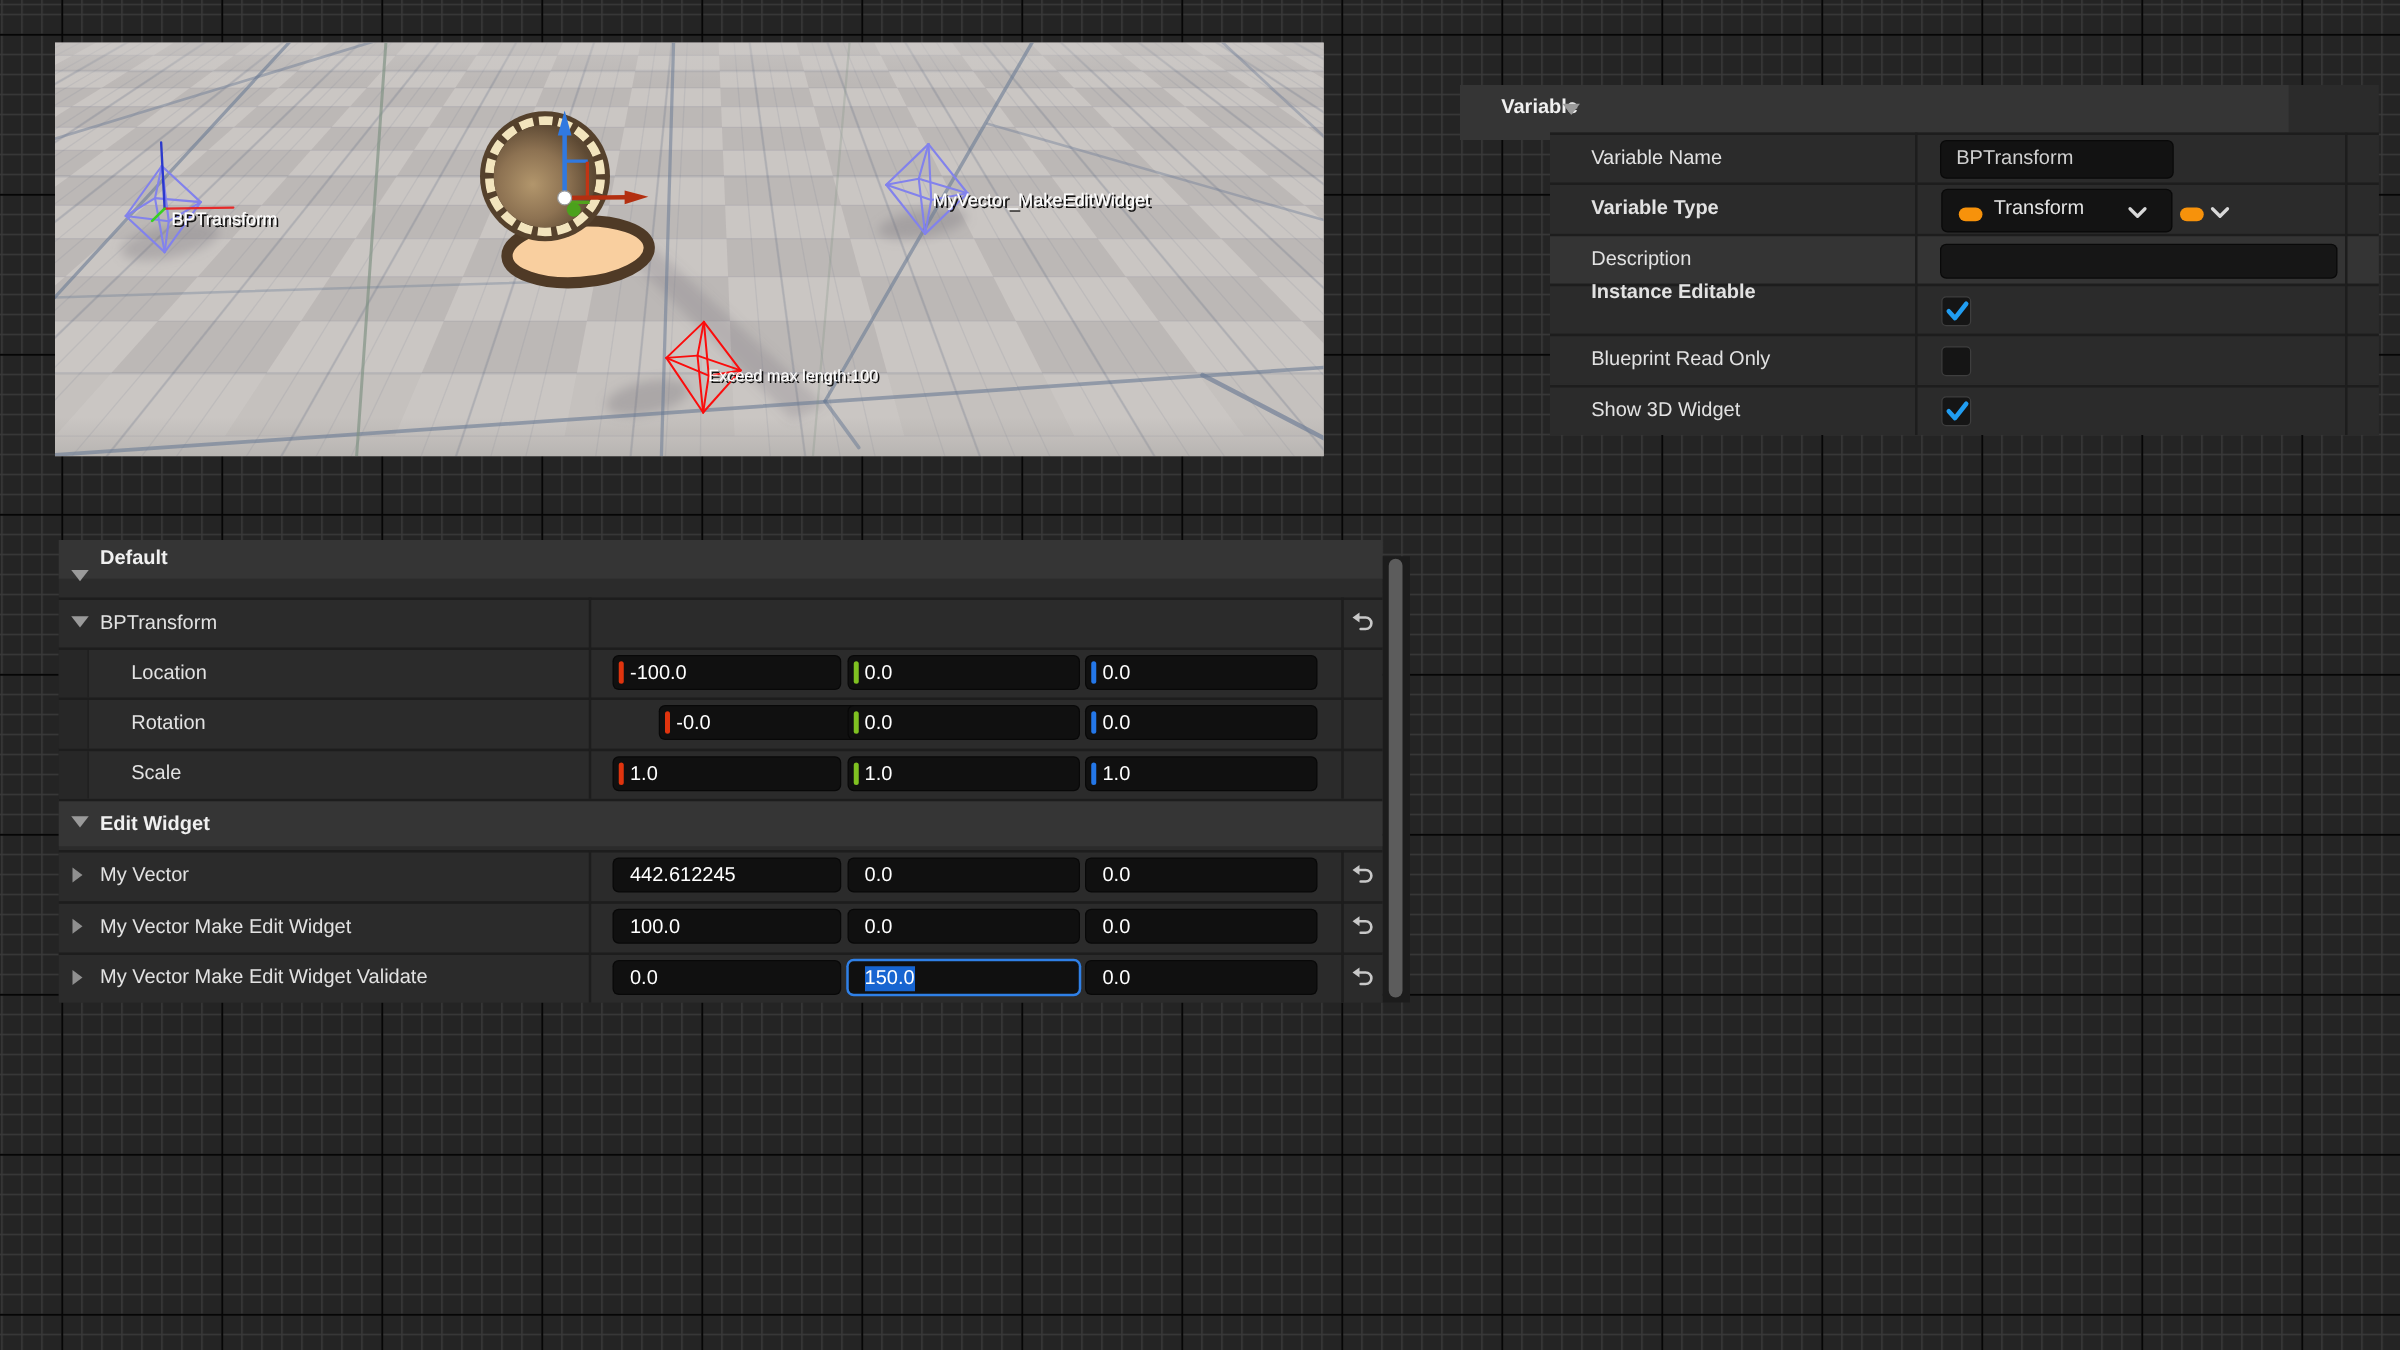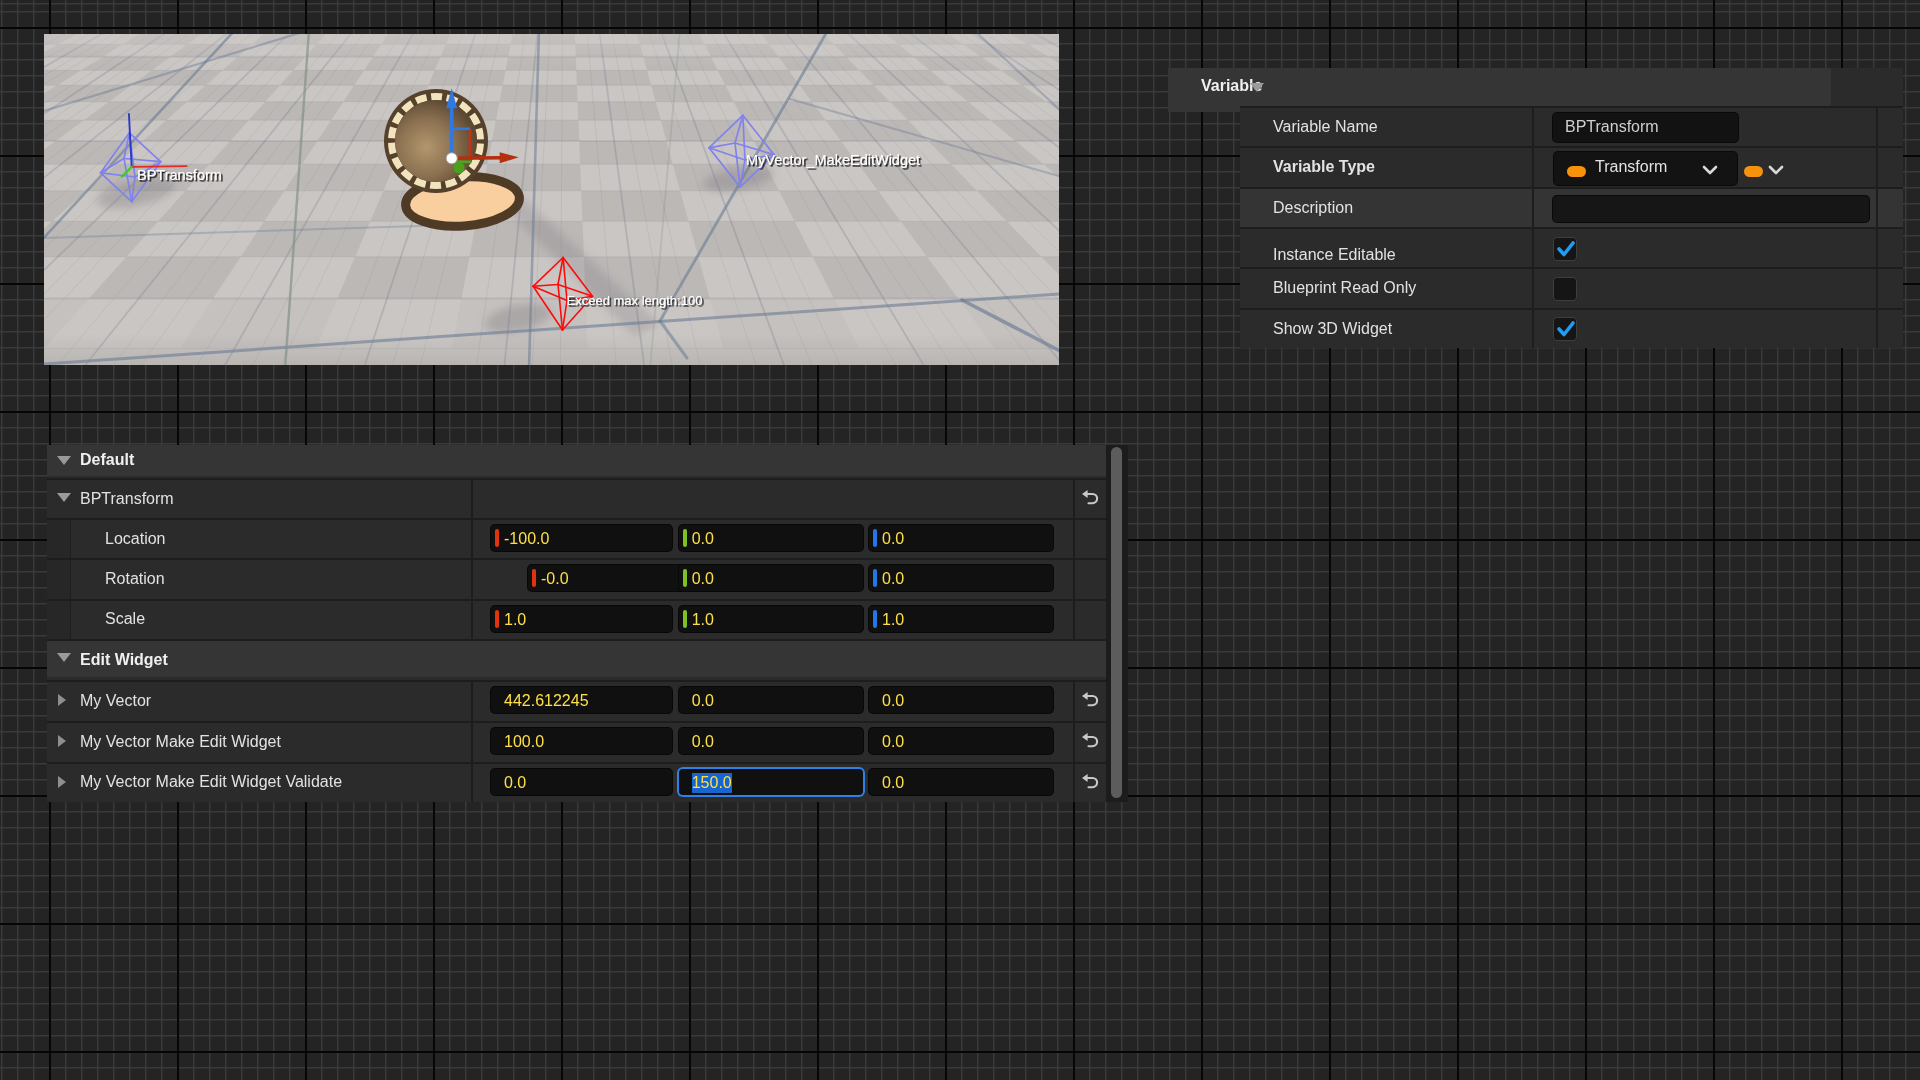--- a/index.html
+++ b/index.html
@@ -12,21 +12,21 @@
 position:relative;}
 .abs{position:absolute;}
 #vp{left:44px;top:34px;width:1015px;height:331px;overflow:hidden;background:#cac6c3;}
 .panel{position:absolute;background:#2b2b2b;}
 .hdr{position:absolute;left:0;right:0;background:#353535;color:#f0f0f0;font-weight:bold;font-size:16px;}
 .row{position:absolute;left:0;right:0;background:#2b2b2b;}
 .sep{position:absolute;background:#1d1d1d;}
 .lbl{position:absolute;color:#e2e2e2;font-size:16px;white-space:nowrap;}
 .tri-d{position:absolute;width:0;height:0;border-left:7px solid transparent;border-right:7px solid transparent;border-top:9px solid #9a9a9a;}
 .tri-r{position:absolute;width:0;height:0;border-top:6px solid transparent;border-bottom:6px solid transparent;border-left:8px solid #8f8f8f;}
-.f{position:absolute;height:26px;background:#101010;border-radius:4px;color:#fde047;font-size:16px;line-height:26px;box-shadow:0 0 0 1px #080808;}
+.f{position:absolute;height:26px;background:#101010;border-radius:4px;color:#ffffff;font-size:16px;line-height:26px;box-shadow:0 0 0 1px #080808;}
 .f span{position:absolute;left:13px;top:2px;line-height:23px;}
 .bar{position:absolute;left:4px;top:4px;width:4px;height:18px;border-radius:2px;}
 .cb{position:absolute;width:24px;height:24px;background:#151515;border:1px solid #3e3e3e;border-radius:4px;}
 .inp{position:absolute;background:#121212;border-radius:4px;box-shadow:0 0 0 1px #090909;color:#cfcfcf;font-size:16px;}
 </style></head>
 <body>
 <div id="vp" class="abs">
     <svg class="abs" style="left:0;top:0" width="1015" height="331" viewBox="0 0 1015 331">
 <defs>
  <radialGradient id="sph" cx="38%" cy="58%" r="75%">
@@ -344,21 +344,21 @@
     <span style="position:absolute;left:33px;top:9px;">Variable</span>
   </div>
 <div class="tri-d" style="left:1250px;top:83px;"></div>
 <div class="abs" style="left:1240px;top:106px;width:663px;height:40.3px;background:#2b2b2b;border-top:2px solid #1d1d1d;"></div>
 <div class="lbl" style="left:1273px;top:118.15px;">Variable Name</div>
 <div class="abs" style="left:1240px;top:146.3px;width:663px;height:40.3px;background:#2b2b2b;border-top:2px solid #1d1d1d;"></div>
 <div class="lbl" style="left:1273px;top:158.45px;font-weight:bold;">Variable Type</div>
 <div class="abs" style="left:1240px;top:186.6px;width:663px;height:40.3px;background:#343434;border-top:2px solid #1d1d1d;"></div>
 <div class="lbl" style="left:1273px;top:198.75px;">Description</div>
 <div class="abs" style="left:1240px;top:226.9px;width:663px;height:40.3px;background:#2b2b2b;border-top:2px solid #1d1d1d;"></div>
-<div class="lbl" style="left:1273px;top:246px;">Instance Editable</div>
+<div class="lbl" style="left:1273px;top:225px;font-weight:bold;">Instance Editable</div>
 <div class="abs" style="left:1240px;top:267.2px;width:663px;height:40.3px;background:#2b2b2b;border-top:2px solid #1d1d1d;"></div>
 <div class="lbl" style="left:1273px;top:279.35px;">Blueprint Read Only</div>
 <div class="abs" style="left:1240px;top:307.5px;width:663px;height:40.3px;background:#2b2b2b;border-top:2px solid #1d1d1d;"></div>
 <div class="lbl" style="left:1273px;top:319.65px;">Show 3D Widget</div>
 <div class="sep" style="left:1532px;top:106px;width:2px;height:241.8px;"></div>
 <div class="sep" style="left:1876px;top:106px;width:2px;height:241.8px;"></div>
 <div class="inp" style="left:1553px;top:113px;width:185px;height:29px;">
     <span style="position:absolute;left:12px;top:5px;">BPTransform</span>
   </div>
 <div class="inp" style="left:1554px;top:152px;width:183px;height:33px;background:#131313;"></div>
@@ -379,21 +379,21 @@
   </div>
 <div class="cb" style="left:1553px;top:276.7px;"></div>
 <div class="cb" style="left:1553px;top:317px;">
     <svg width="22" height="22" viewBox="0 0 22 22" style="position:absolute;left:1px;top:0px;">
       <path d="M4 11 L9 16.5 L18 5" fill="none" stroke="#209df2" stroke-width="3.6" stroke-linecap="round" stroke-linejoin="round"></path>
     </svg>
   </div>
 <div class="panel" style="left:47px;top:445px;width:1059px;height:357px;"></div>
 <div class="abs" style="left:1106px;top:445px;width:22px;height:357px;background:#1c1c1c;"></div>
 <div class="abs" style="left:1111px;top:447px;width:11px;height:351px;background:#5c5c5c;border-radius:5.5px;"></div>
-<div class="hdr" style="left:47px;top:445px;width:1059px;height:31px;">
+<div class="hdr" style="left:47px;top:432px;width:1059px;height:31px;">
     <span style="position:absolute;left:33px;top:6px;">Default</span>
   </div>
 <div class="tri-d" style="left:57px;top:456px;"></div>
 <div class="row" style="left:47px;top:478px;width:1059px;height:40px;border-top:2px solid #1d1d1d;"></div>
 <div class="tri-d" style="left:57px;top:493px;"></div>
 <div class="lbl" style="left:80px;top:489.5px;">BPTransform</div>
 <svg width="20" height="18" viewBox="0 0 20 18" style="position:absolute;left:1080px;top:489px;">
     <path d="M6 5 H12.5 A4.6 4.6 0 0 1 12.5 14.2 H8.5" fill="none" stroke="#c8c8c8" stroke-width="2.1" stroke-linecap="round"></path>
     <path d="M7.6 1 L2 5 L7.6 9 Z" fill="#c8c8c8"></path>
   </svg>

